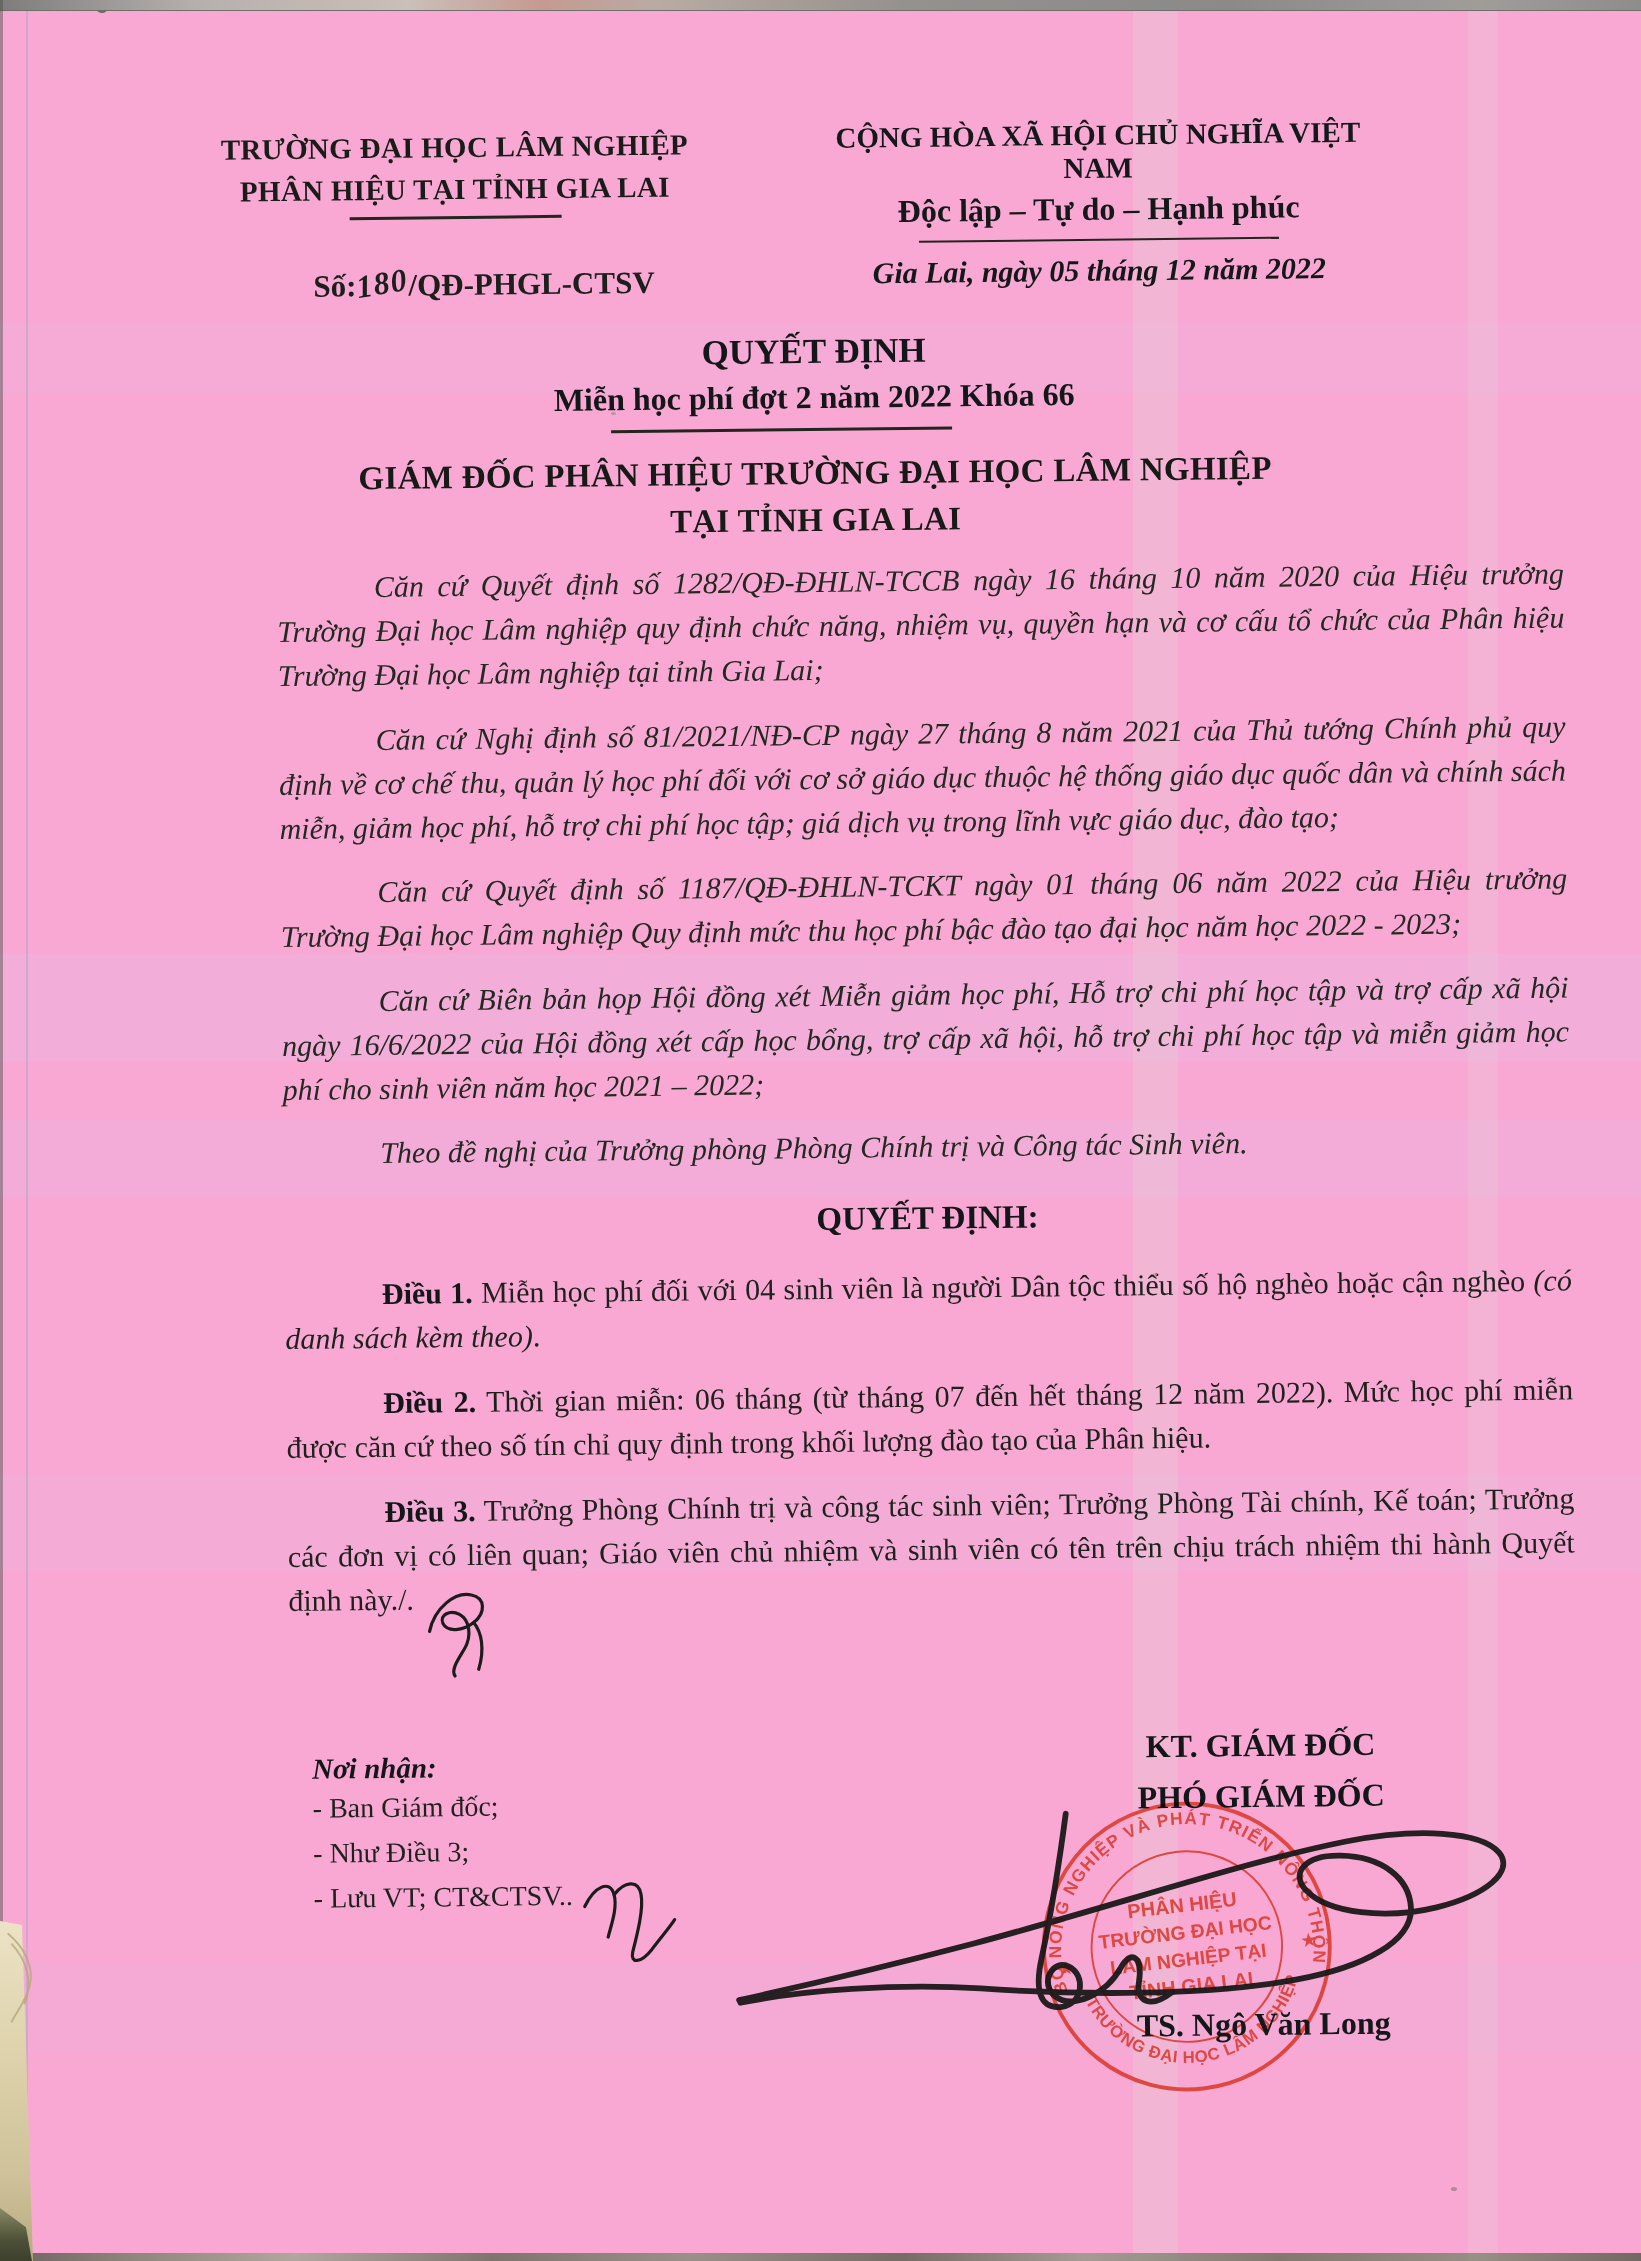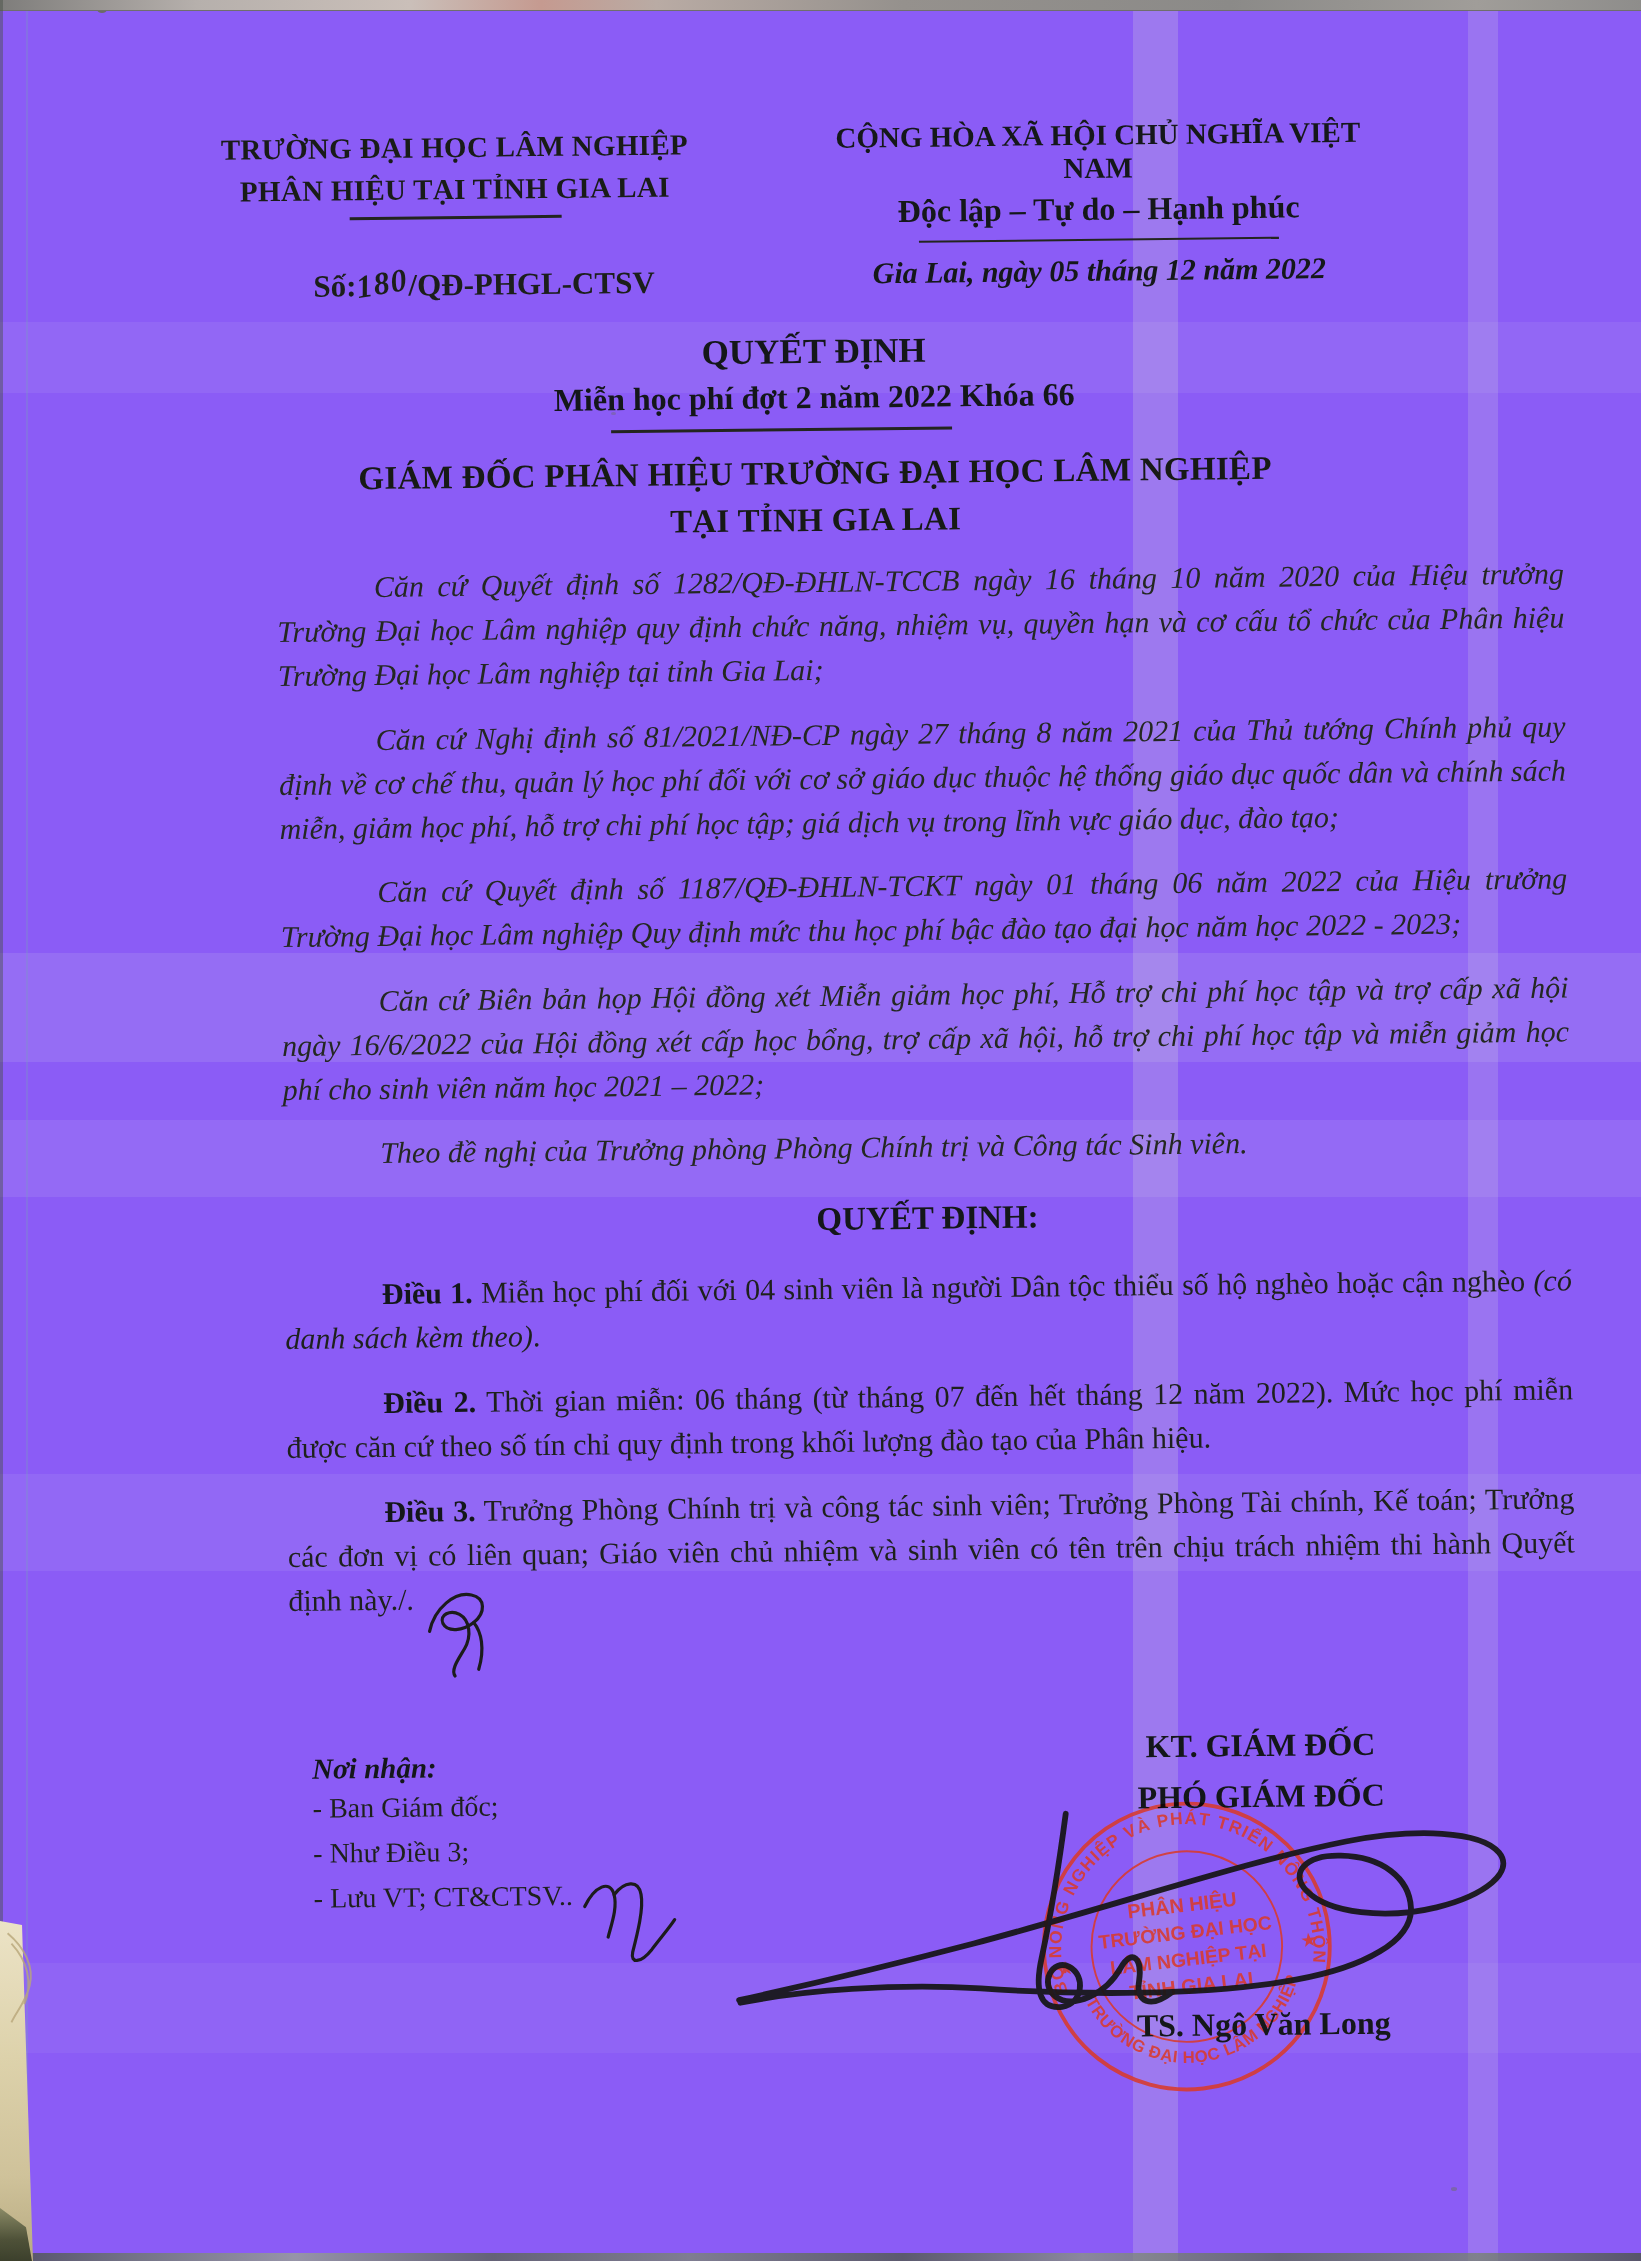--- a/index.html
+++ b/index.html
@@ -1,20 +1,20 @@
 <!DOCTYPE html>
 <html style="font-size:10.3px"><head>
 <meta charset="utf-8">
 <style>
   html,body{margin:0;padding:0;background:#d8d8d4;}
   .page{
     position:relative;
     width:1641px;height:2261px;
     margin:0 auto;
-    background:#8b5cf6;
+    background:#f9a8d4;
     overflow:hidden;
     font-family:"Liberation Serif", serif;
     color:#20231f;
   }
   
   .edge-top{position:absolute;left:0;top:0;width:1641px;height:10.3px;z-index:6;
     background:linear-gradient(90deg,#7e7d7b 0%,#b6b0ac 12%,#cabfb9 25%,#c59a90 33%,#b9aba4 40%,#95918d 55%,#8b8a88 75%,#a09d99 90%,#8e8d8b 100%);
     border-bottom:1.9px solid #6f6e6c;}
   .edge-bottom{position:absolute;left:0;bottom:0;width:1641px;height:8.4px;z-index:6;
     background:linear-gradient(90deg,#3f4a38 0%,#6b7a60 8%,#9aa68e 18%,#57644c 30%,#7b8870 42%,#4c5941 55%,#8a9680 66%,#5a684e 78%,#77856b 90%,#46523c 100%);

